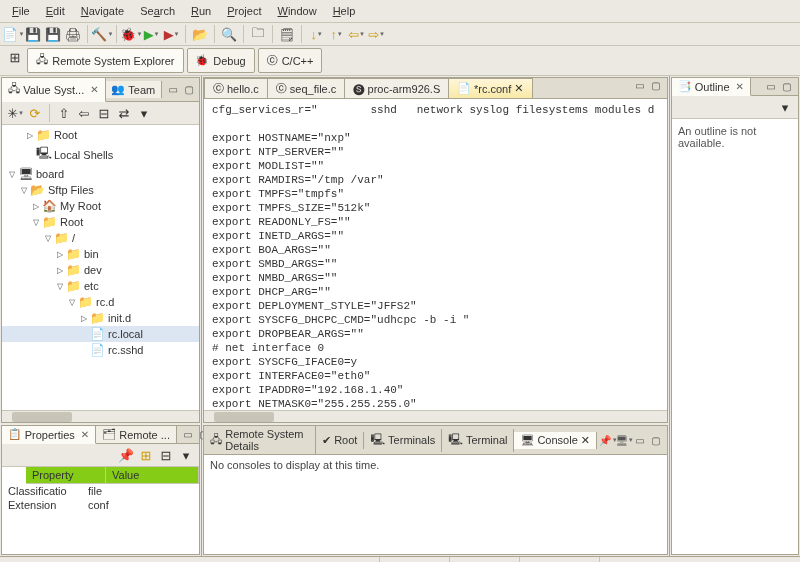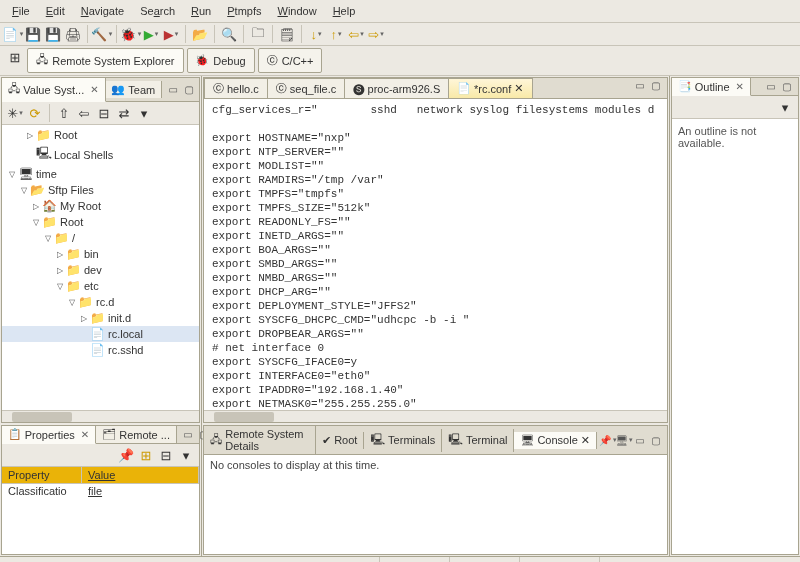--- a/index.html
+++ b/index.html
@@ -49,41 +49,41 @@
 .editor-scroll { height: 12px; background: #ece9e2; border-top: 1px solid #c8c4b8; position: relative; }
 .editor-scroll-thumb { position: absolute; left: 10px; width: 60px; top: 1px; height: 10px; background: #c8c4b8; border-radius: 2px; }
 
 .outline-body { flex: 1; background: #fff; padding: 6px; color: #555; }
 
 .bottom-tabs { display: flex; background: #e0dcd0; border-bottom: 1px solid #a8a490; align-items: center; }
 .bottom-tab { display: inline-flex; align-items: center; gap: 3px; padding: 2px 6px; border-right: 1px solid #a8a490; cursor: pointer; }
 .bottom-tab.active { background: #fcfbf6; }
 .bottom-body { flex: 1; background: #fff; padding: 4px 6px; color: #444; }
 
-.props-head { display: flex; background: #eab308; border-bottom: 1px solid #c8c4b8; }
+.props-head { display: flex; background: #84cc16; border-bottom: 1px solid #c8c4b8; margin-left: 24px; }
 .props-head div { padding: 2px 6px; border-right: 1px solid #c8c4b8; font-weight: normal; }
 .props-row { display: flex; justify-content: space-between; }
 .props-row div { padding: 1px 6px; }
 .props-col-a { width: 80px; }
-.props-col-b { flex: 1; text-decoration: underline; }
+.props-col-b { flex: 1; }
 
 .statusbar { display: flex; border-top: 1px solid #a8a490; background: #ece9e2; height: 22px; align-items: center; }
 .status-cell { border-right: 1px solid #c8c4b8; padding: 0 10px; height: 100%; display: flex; align-items: center; }
 .status-left { flex: 0 0 380px; padding-left: 6px; }
 </style>
 </head>
 <body>
 
 <div class="menubar">
   <div class="menubar-item"><span class="u">F</span><span>ile</span></div>
   <div class="menubar-item"><span class="u">E</span><span>dit</span></div>
   <div class="menubar-item"><span class="u">N</span><span>avigate</span></div>
   <div class="menubar-item">Se<span class="u">a</span><span>rch</span></div>
   <div class="menubar-item"><span class="u">R</span><span>un</span></div>
-  <div class="menubar-item"><span class="u">P</span><span>tmpfs</span></div>
+  <div class="menubar-item"><span class="u">P</span><span>roject</span></div>
   <div class="menubar-item"><span class="u">W</span><span>indow</span></div>
   <div class="menubar-item"><span class="u">H</span><span>elp</span></div>
 </div>
 
 <div class="toolbar">
   <span class="toolbar-icon">📄<span class="dropdown-arrow">▾</span></span>
   <span class="toolbar-icon">💾</span>
   <span class="toolbar-icon">💾</span>
   <span class="toolbar-icon">🖨</span>
   <span class="toolbar-sep"></span>
@@ -146,21 +146,21 @@
         <div class="tree-row">
             <span class="tree-indent" style="width:22px"></span>
             <span class="tree-arrow"></span>
             <span class="tree-icon">🖳</span>
             <span class="tree-label">Local Shells</span>
           </div>
         <div class="tree-row">
             <span class="tree-indent" style="width:4px"></span>
             <span class="tree-arrow">▽</span>
             <span class="tree-icon">🖥</span>
-            <span class="tree-label">time</span>
+            <span class="tree-label">board</span>
           </div>
         <div class="tree-row">
             <span class="tree-indent" style="width:16px"></span>
             <span class="tree-arrow">▽</span>
             <span class="tree-icon" style="color:#3a6">📂</span>
             <span class="tree-label">Sftp Files</span>
           </div>
         <div class="tree-row">
             <span class="tree-indent" style="width:28px"></span>
             <span class="tree-arrow">▷</span>
@@ -241,20 +241,24 @@
         <span class="toolbar-icon">▾</span>
       </div>
       <div style="flex:1; background:#fff; overflow:hidden">
         <div class="props-head">
           <div class="props-col-a">Property</div>
           <div class="props-col-b">Value</div>
         </div>
         <div class="props-row">
             <div class="props-col-a">Classificatio</div>
             <div class="props-col-b">file</div>
+          </div>
+        <div class="props-row">
+            <div class="props-col-a">Extension</div>
+            <div class="props-col-b">conf</div>
           </div>
       </div>
     </div>
   </div>
 
   <div class="col-mid">
     <div class="pane" style="flex:1; min-height:0;">
       <div class="editor-tabs">
         <div class="editor-tab">
             <span class="file-icon">ⓒ</span>

